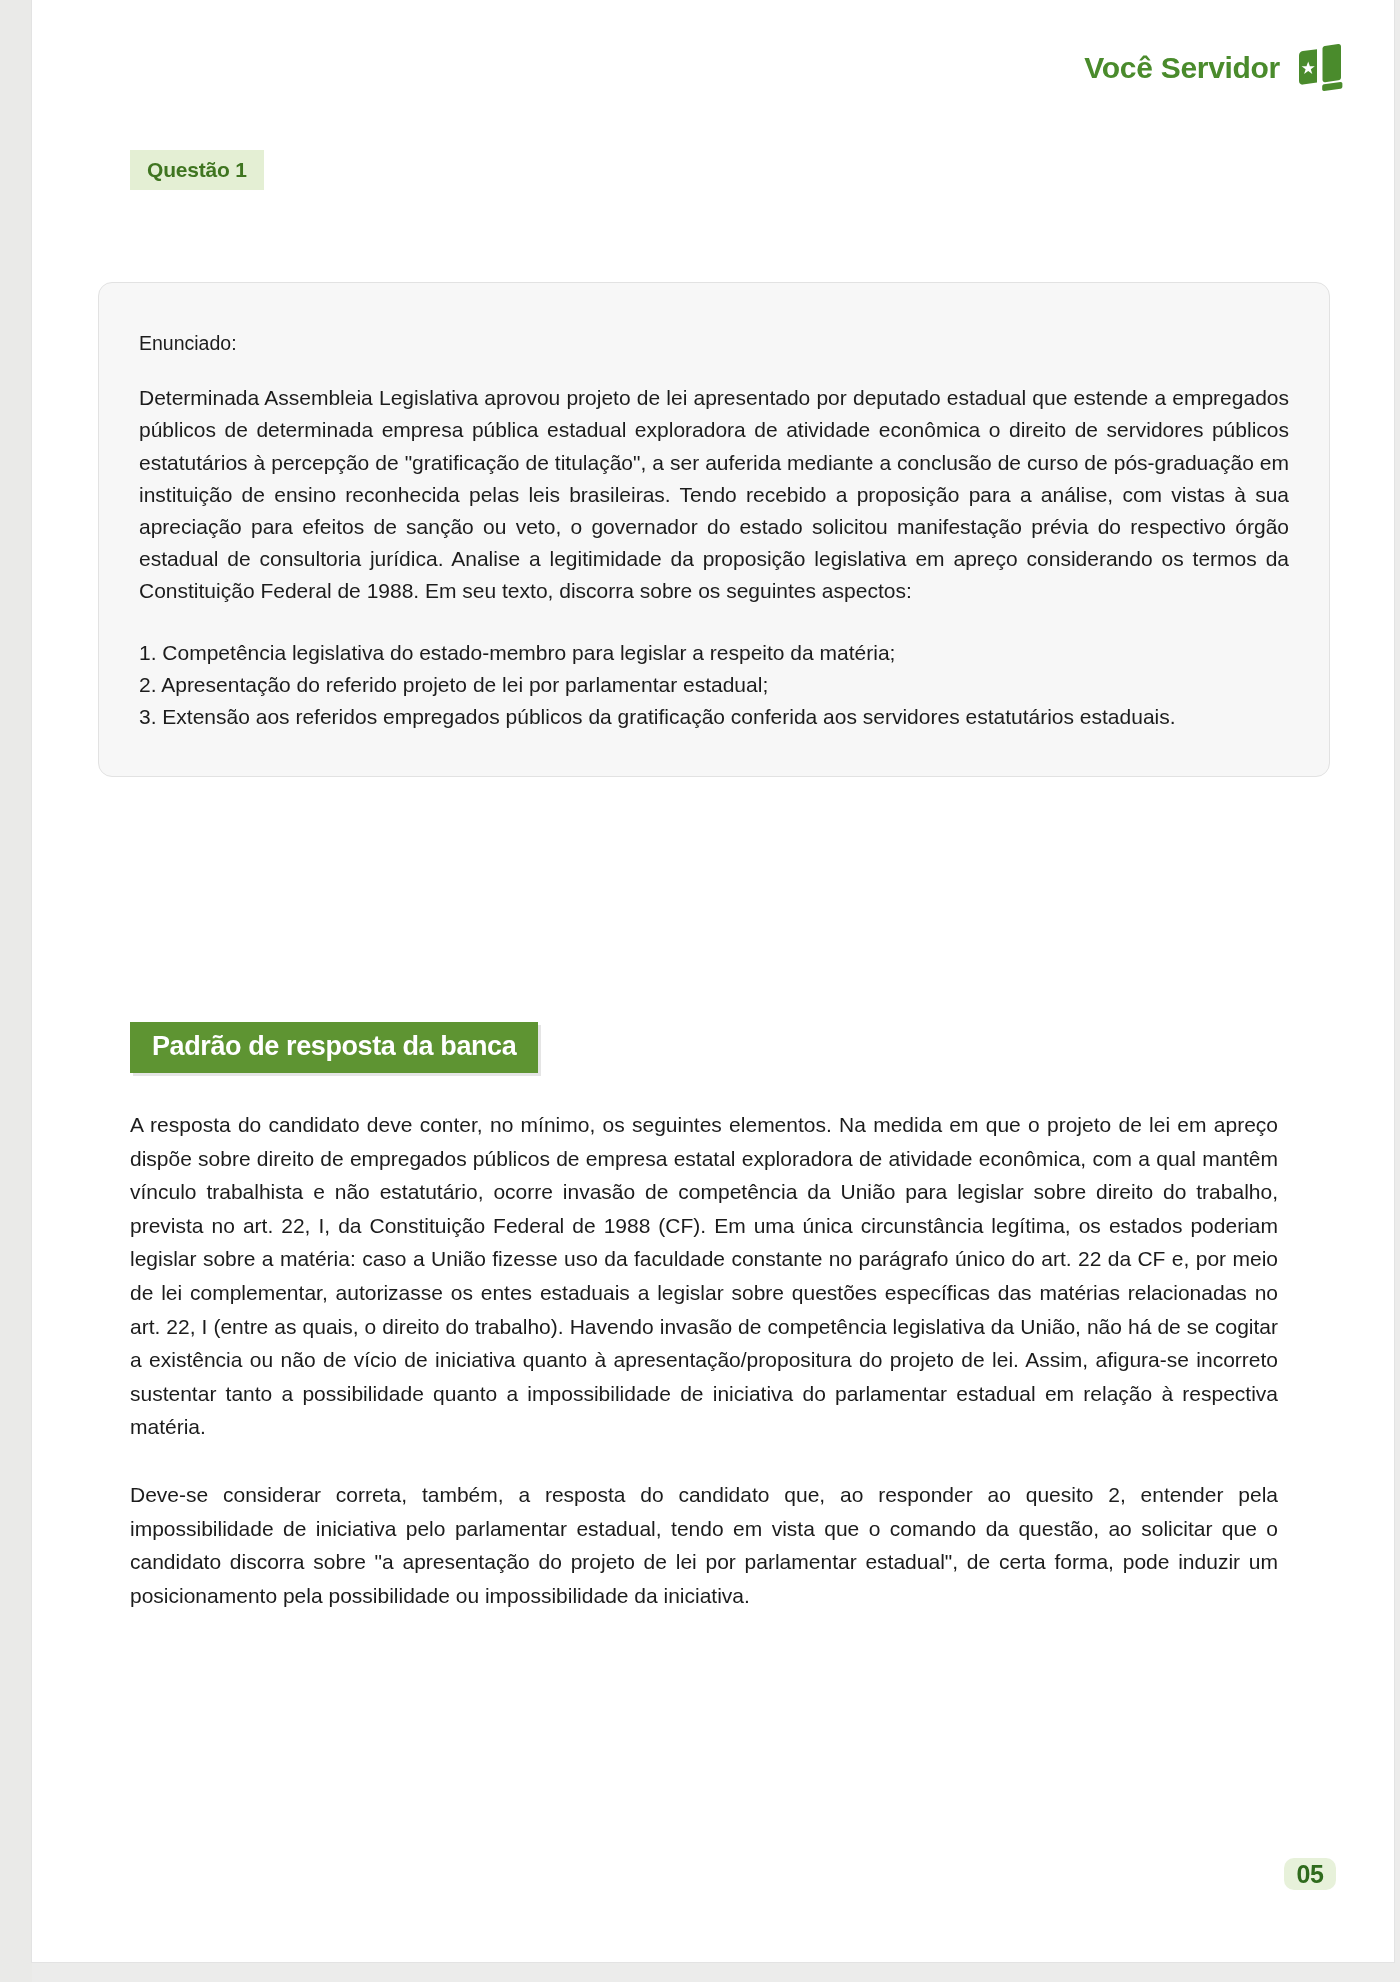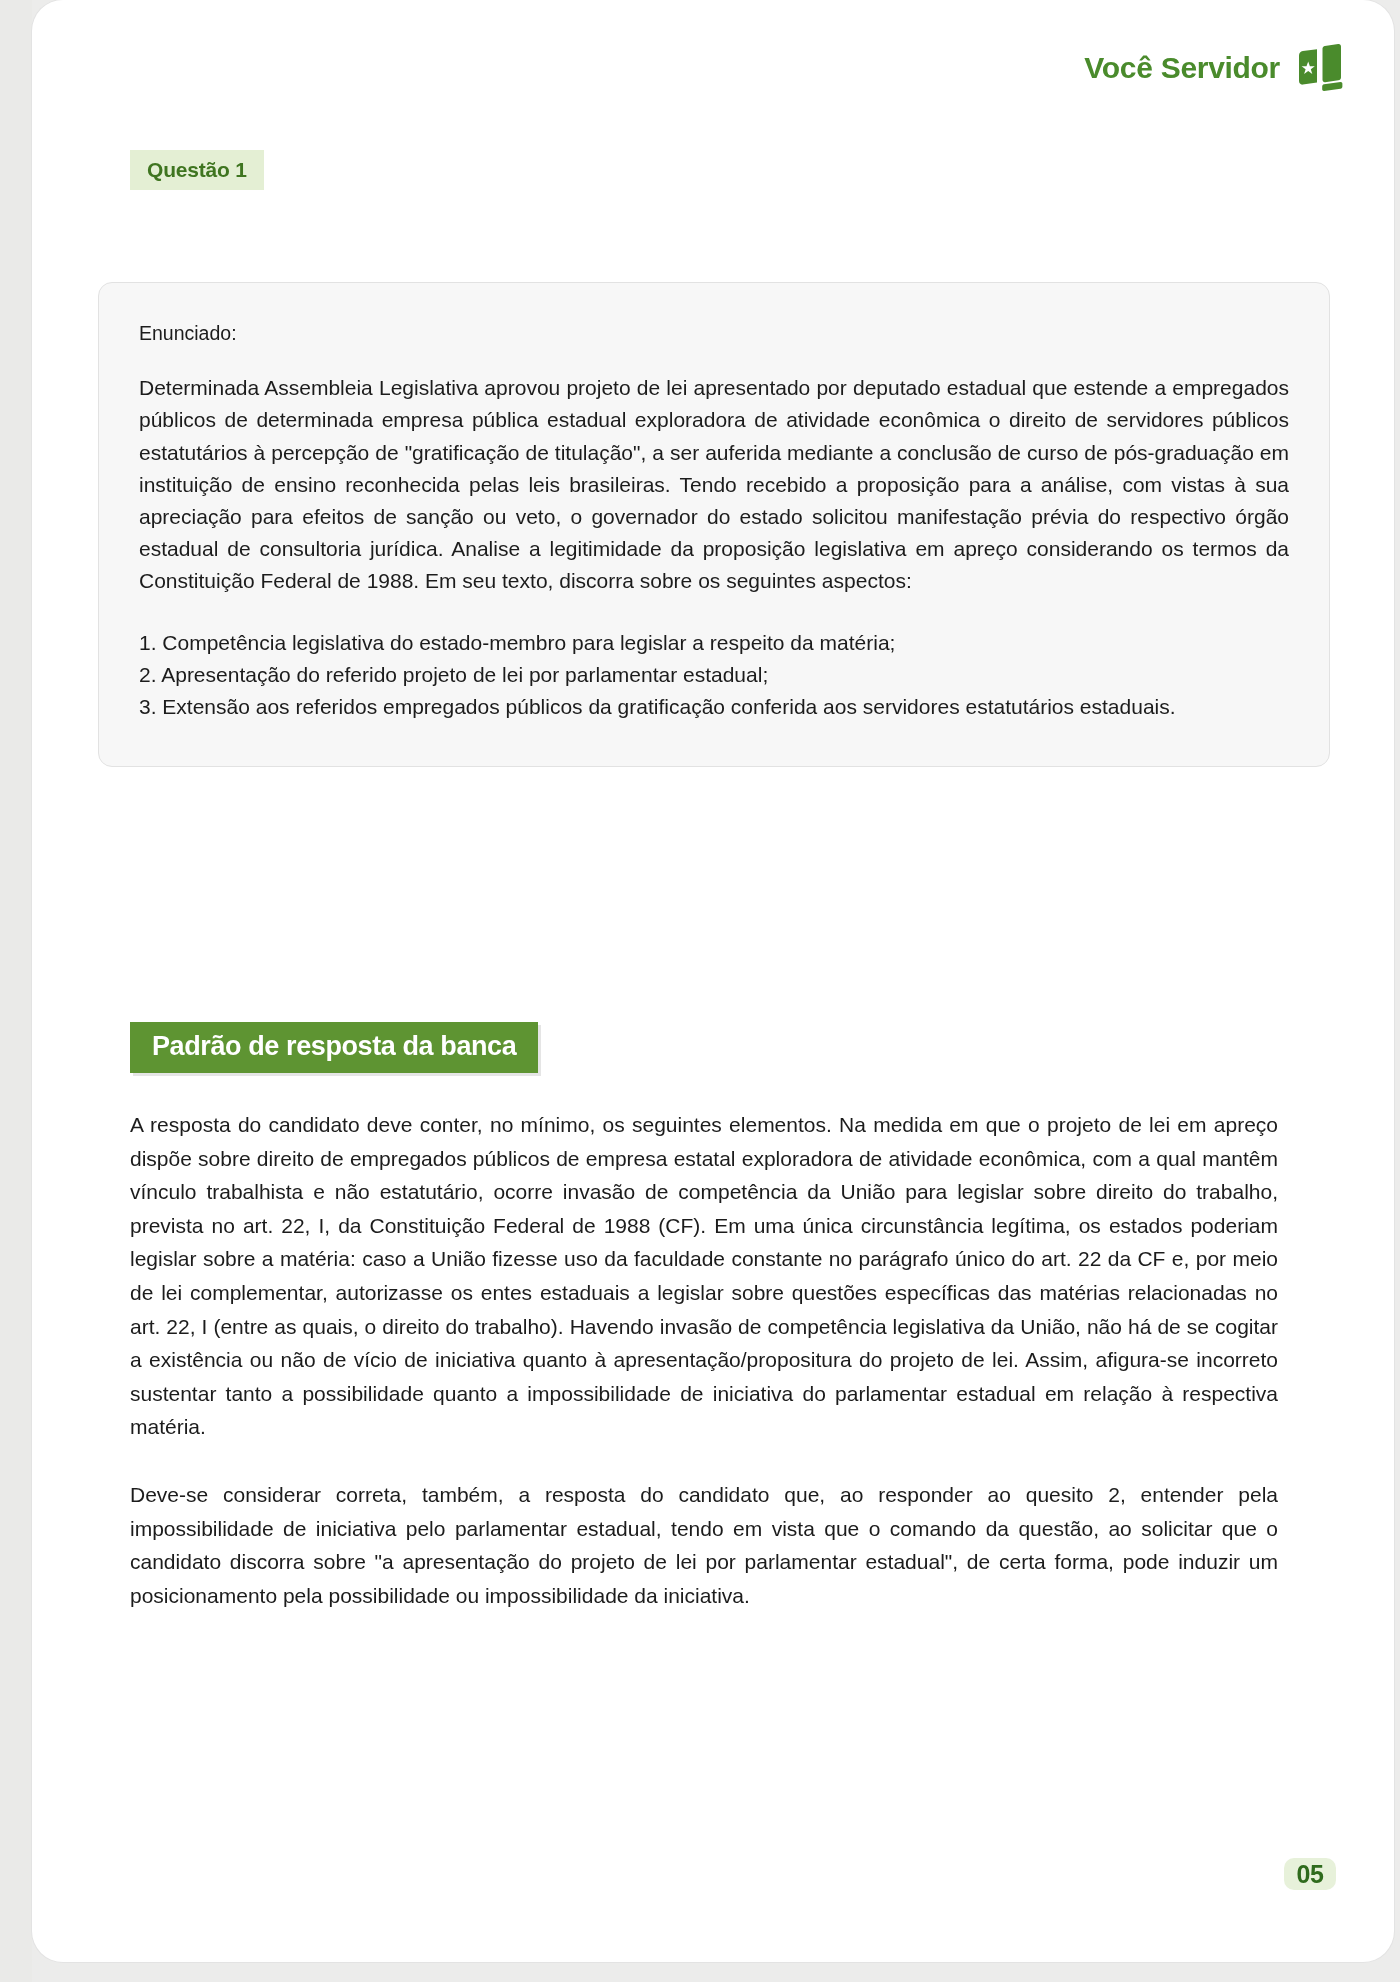--- a/index.html
+++ b/index.html
@@ -25,21 +25,20 @@
     background: #eaeae8;
   }
   .page {
     position: absolute;
     left: 32px;
     top: 0;
     width: 1362px;
     height: 1962px;
     background: #ffffff;
     box-shadow: 0 0 0 1px #e3e3e3;
-    border-radius: 31px;
   }
   .page-inner {
     position: relative;
     width: 100%;
     height: 100%;
     padding: 0;
   }
 
   
   .brand {
@@ -96,21 +95,21 @@
     top: 282px;
     width: 1232px;
     background: #f7f7f7;
     border: 1px solid #e2e2e2;
     border-radius: 14px;
     padding: 34px 40px 42px 40px;
   }
   .statement-label {
     font-size: 19.5px;
     color: #1c1c1c;
-    margin: 4px 0 26px 0;
+    margin: 14px 0 26px 0;
     line-height: 1.3;
   }
   .statement-body {
     font-size: 21px;
     color: #1c1c1c;
     line-height: 1.53;
     text-align: justify;
     margin: 0;
     hyphens: none;
   }

